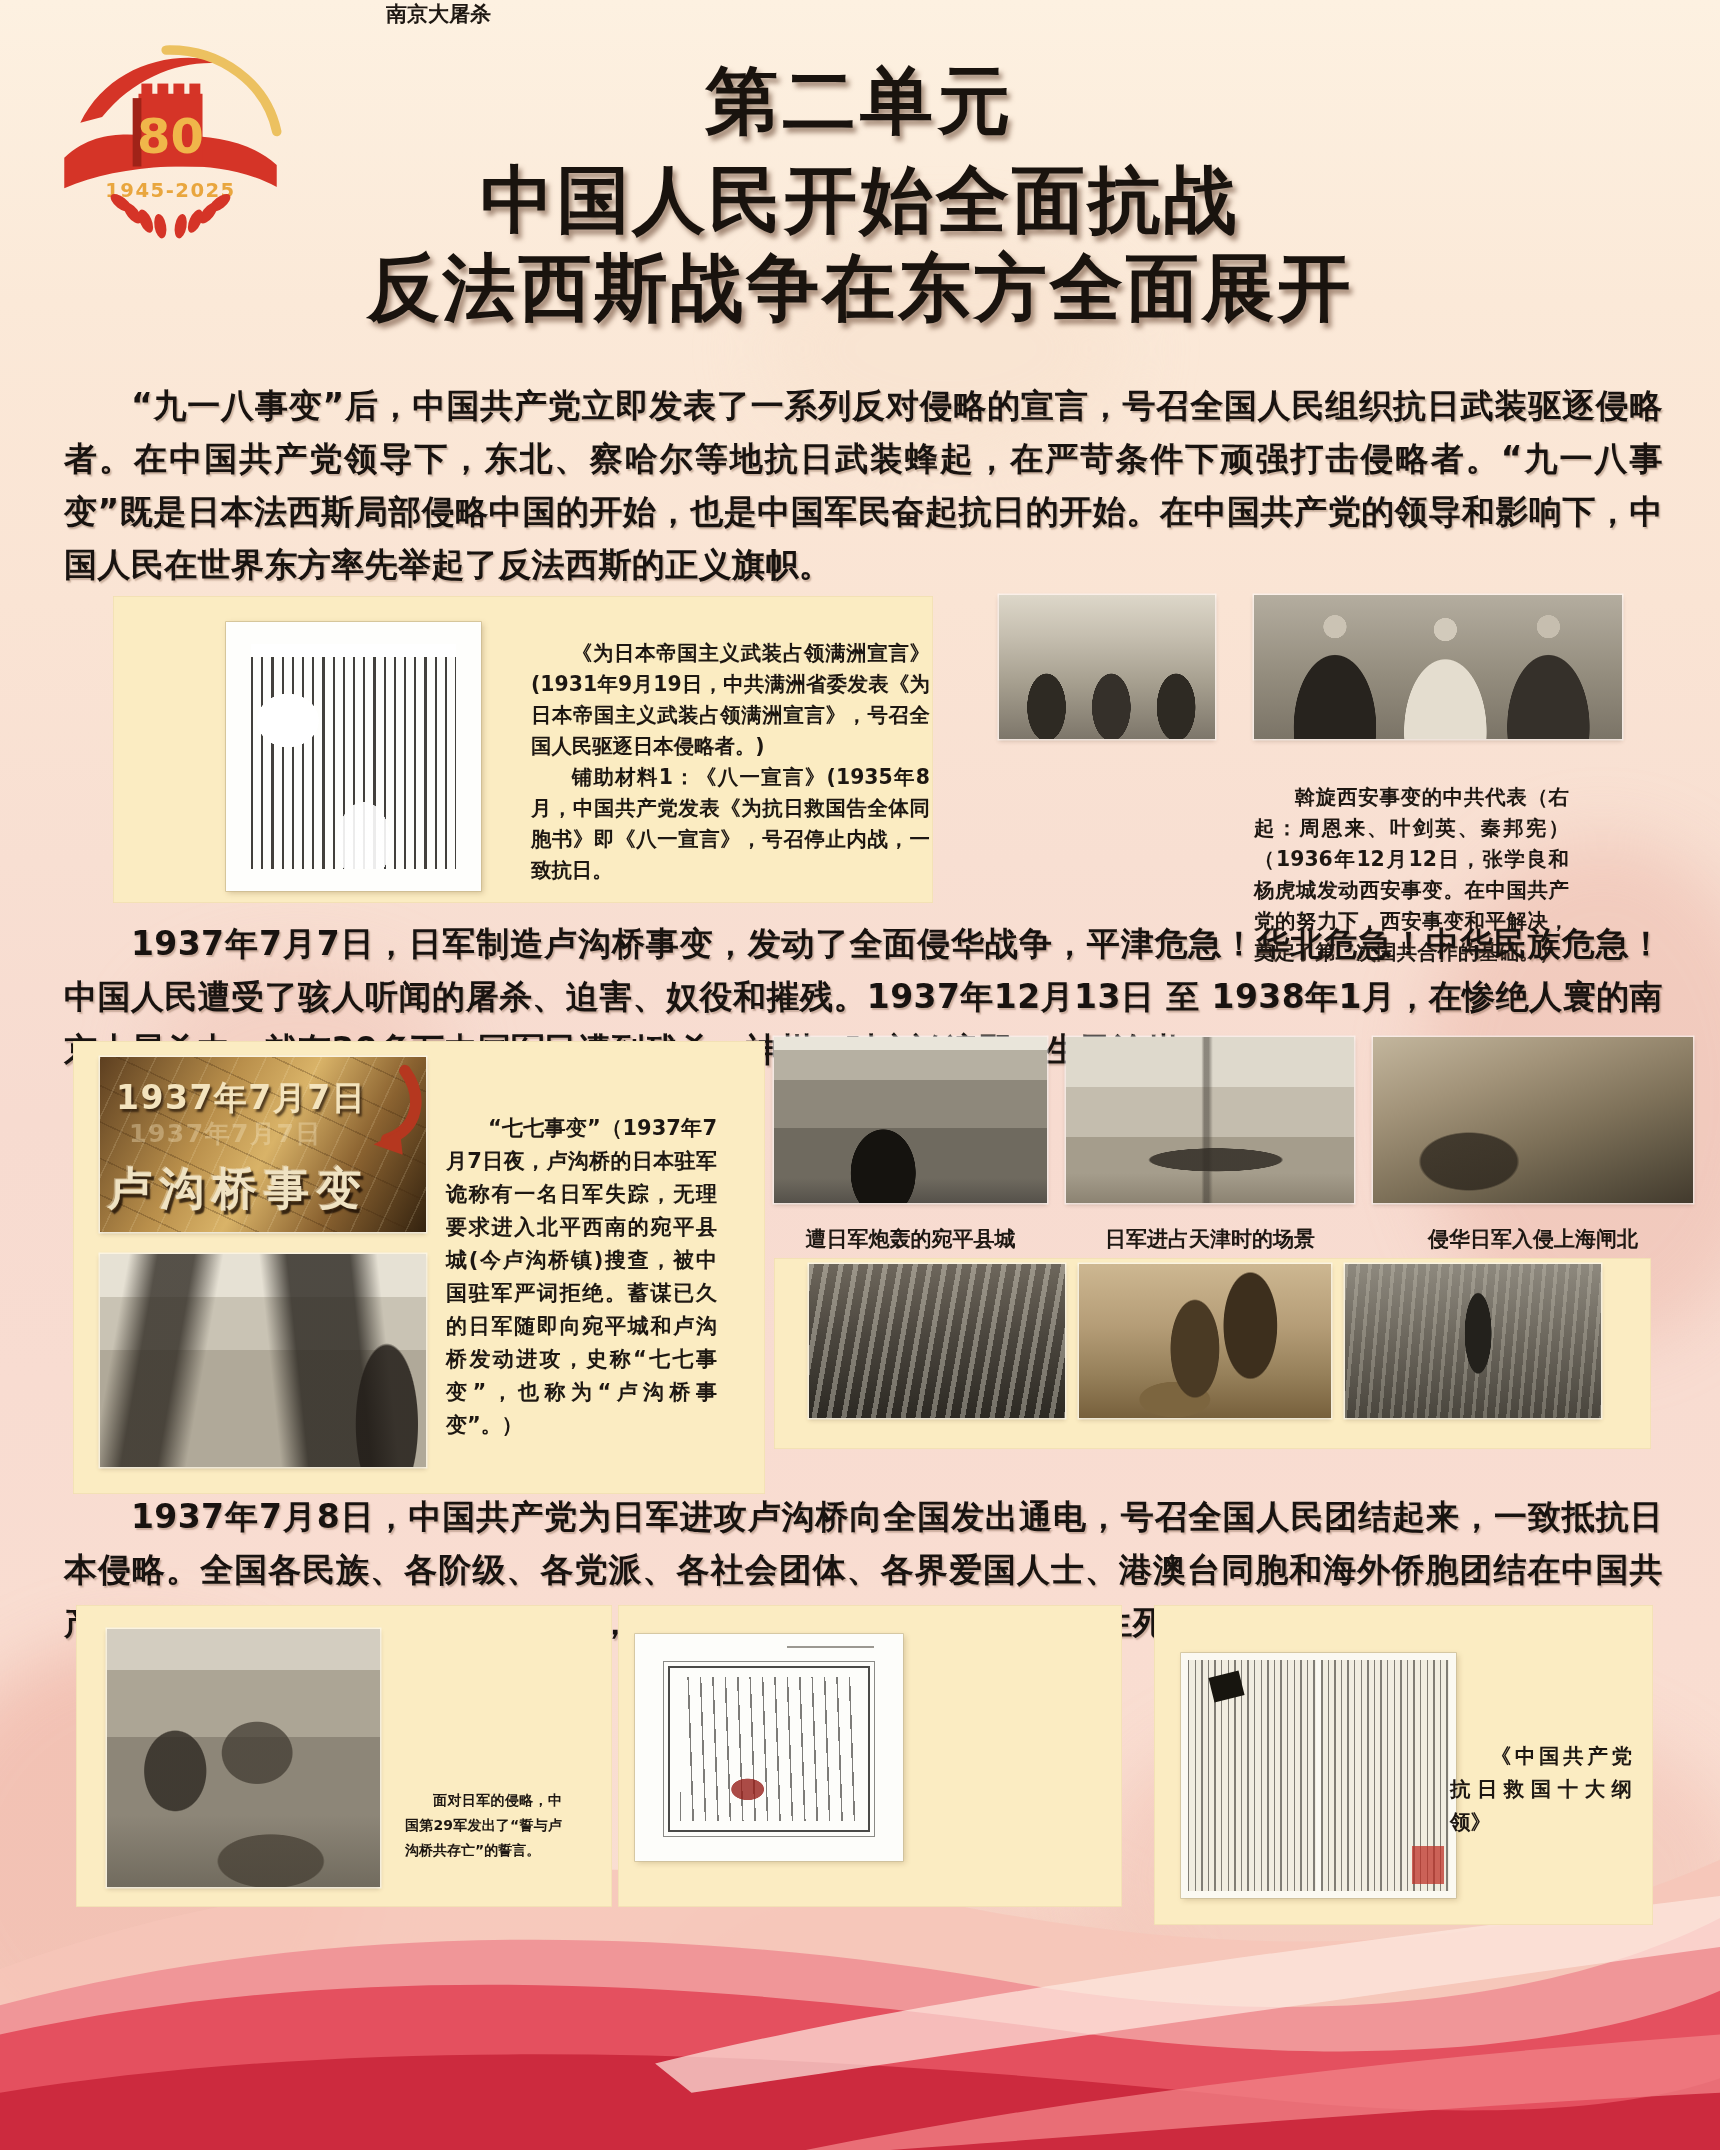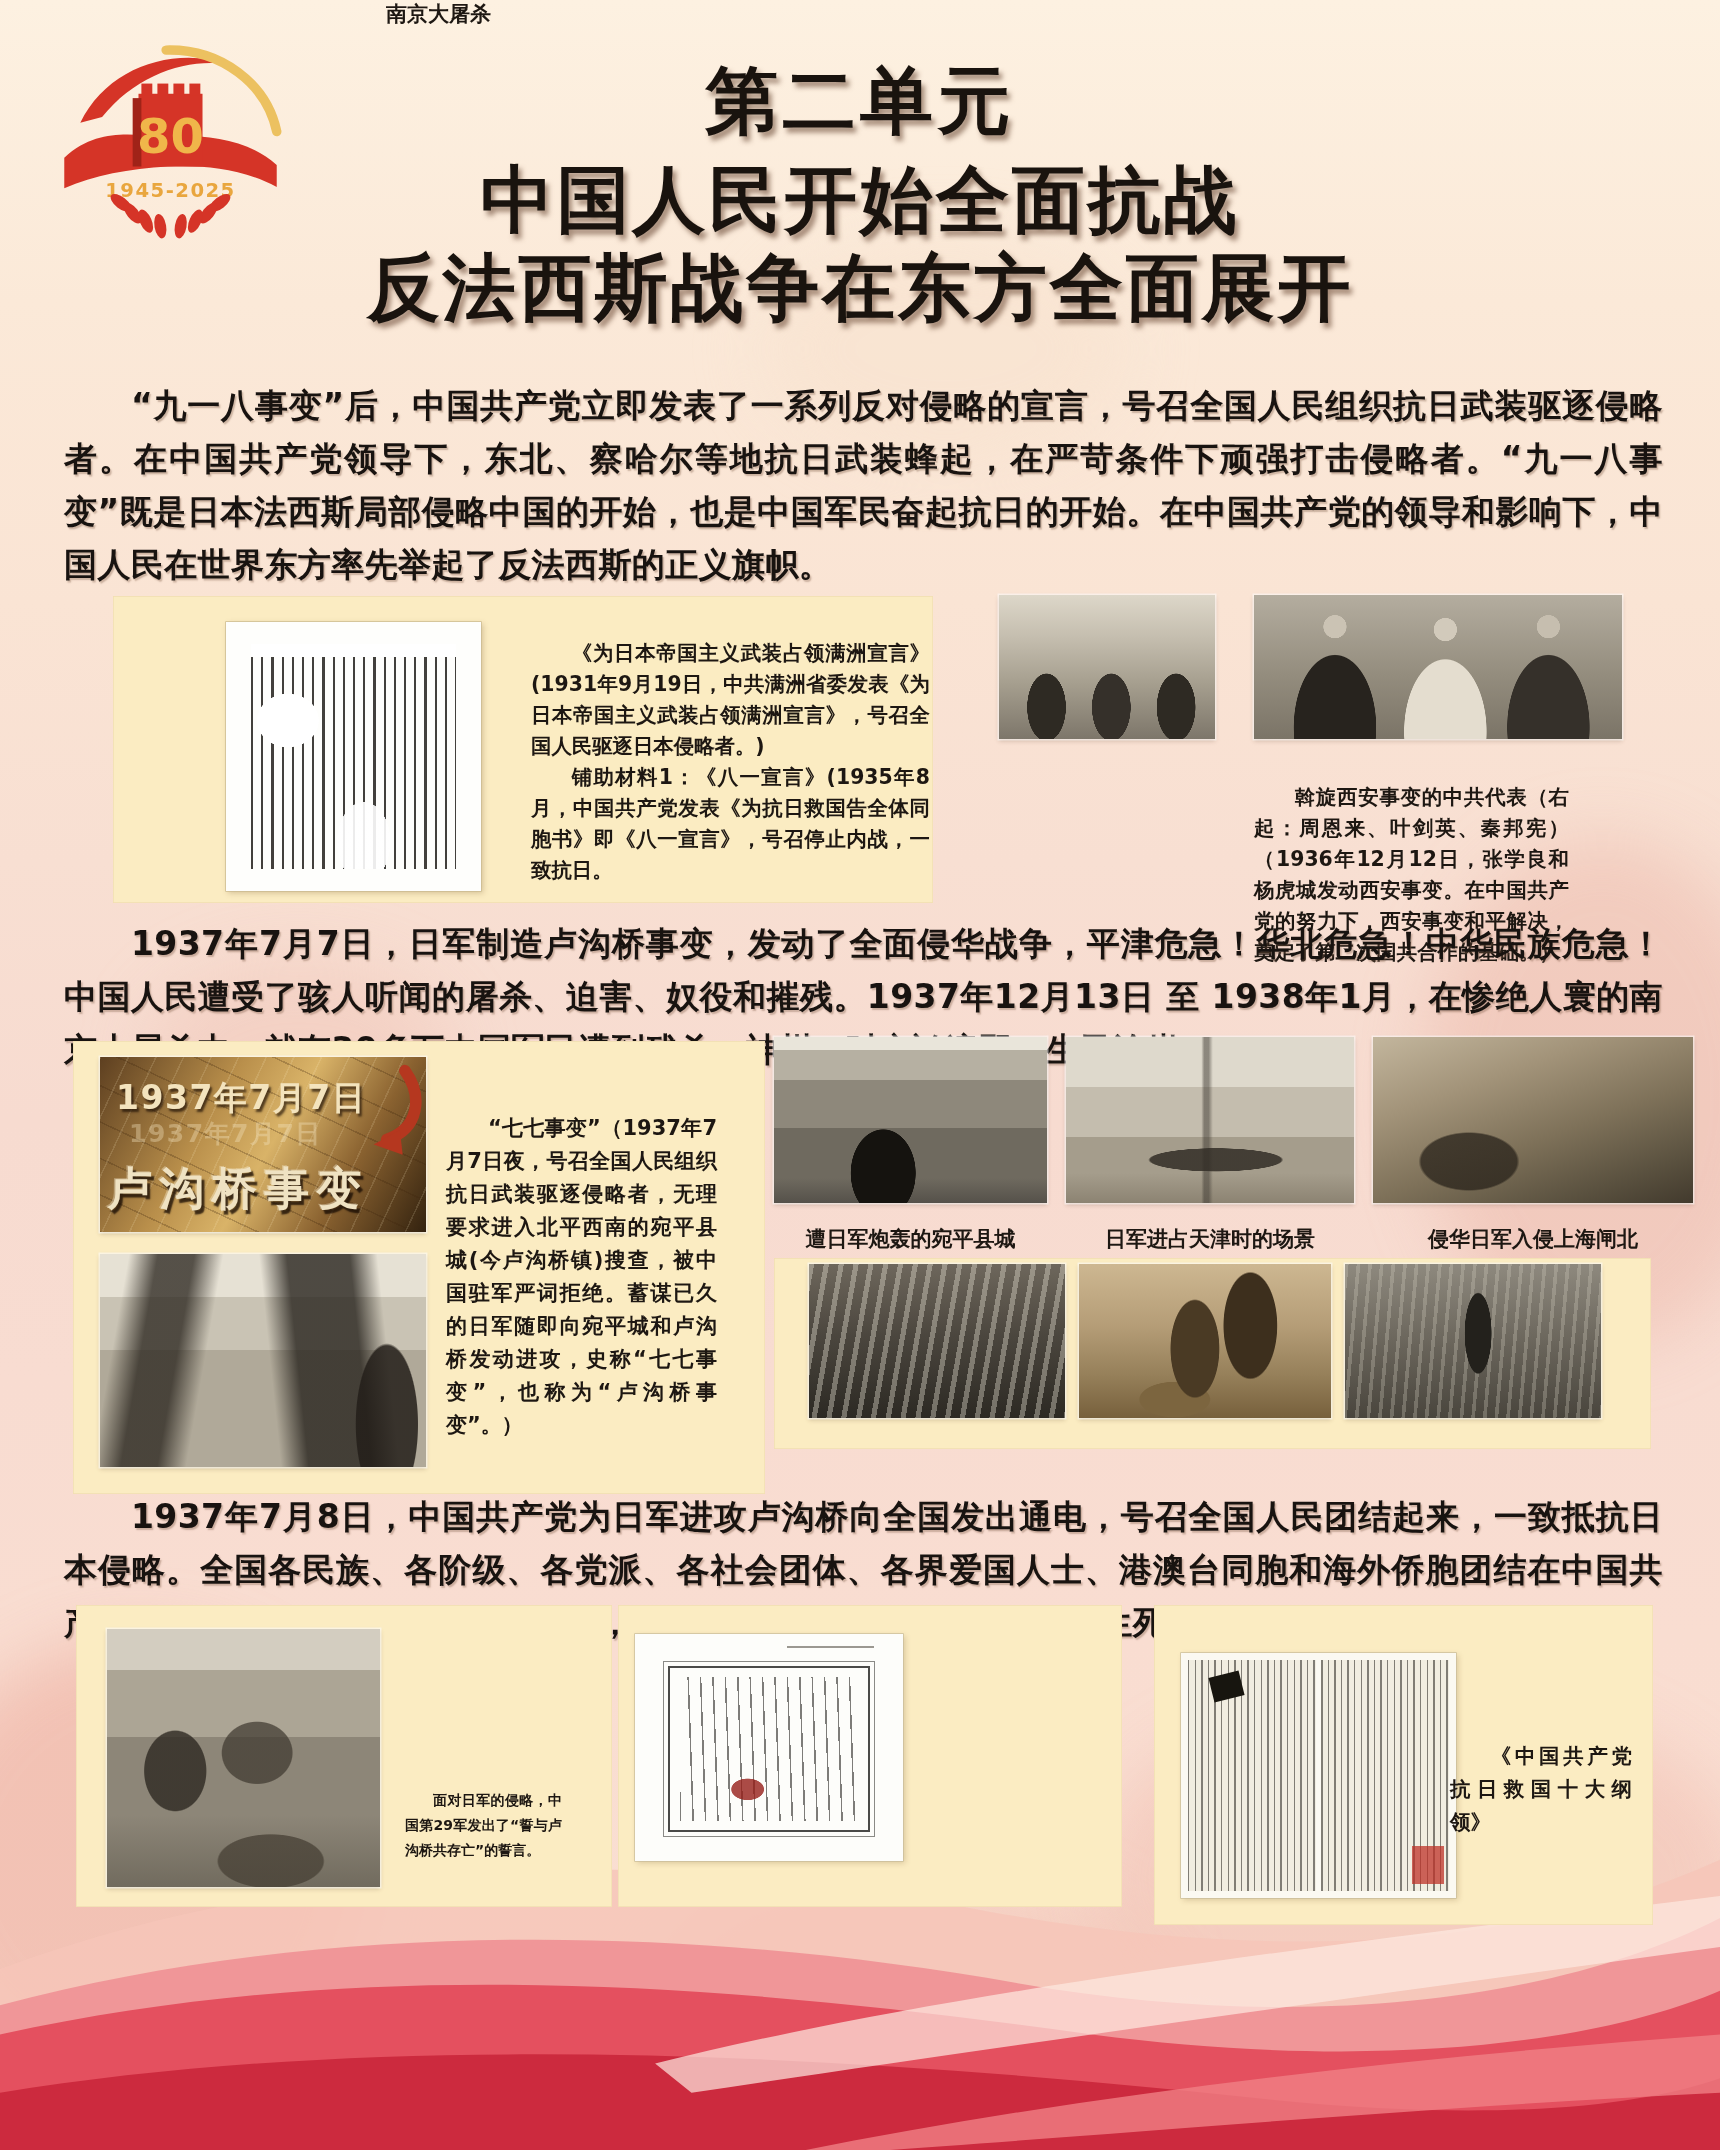--- a/index.html
+++ b/index.html
@@ -222,21 +222,21 @@
     <div class="lgDate">1937年7月7日</div>
     <div class="lgDateGhost">1937年7月7日</div>
     <div class="lgTitle">卢沟桥事变</div>
     <svg id="lugouArrow" width="87" height="95" viewBox="0 0 120 130">
       <path d="M95,10 C120,45 115,90 70,105" fill="none" stroke="#b5371f" stroke-width="16" stroke-linecap="round"></path>
       <path d="M88,92 L52,112 L92,126 Z" fill="#b5371f"></path>
     </svg>
   </div>
   <div class="photo" id="marchPhoto"></div>
   <div class="cap" id="qiqiCap">
-    <p>“七七事变”（1937年7月7日夜，号召全国人民组织抗日武装驱逐侵略者，无理要求进入北平西南的宛平县城(今卢沟桥镇)搜查，被中国驻军严词拒绝。蓄谋已久的日军随即向宛平城和卢沟桥发动进攻，史称“七七事变”，也称为“卢沟桥事变”。）</p>
+    <p>“七七事变”（1937年7月7日夜，卢沟桥的日本驻军诡称有一名日军失踪，无理要求进入北平西南的宛平县城(今卢沟桥镇)搜查，被中国驻军严词拒绝。蓄谋已久的日军随即向宛平城和卢沟桥发动进攻，史称“七七事变”，也称为“卢沟桥事变”。）</p>
   </div>
 
   <div class="photo" id="ph1"></div>
   <div class="photo" id="ph2"></div>
   <div class="photo" id="ph3"></div>
   <div class="photoCap" style="left:774px;width:273px;">遭日军炮轰的宛平县城</div>
   <div class="photoCap" style="left:1066px;width:288px;">日军进占天津时的场景</div>
   <div class="photoCap" style="left:1373px;width:320px;font-family:Liberation Serif, serif;">侵华日军入侵上海闸北</div>
 
   <div class="box" id="boxC"></div>

